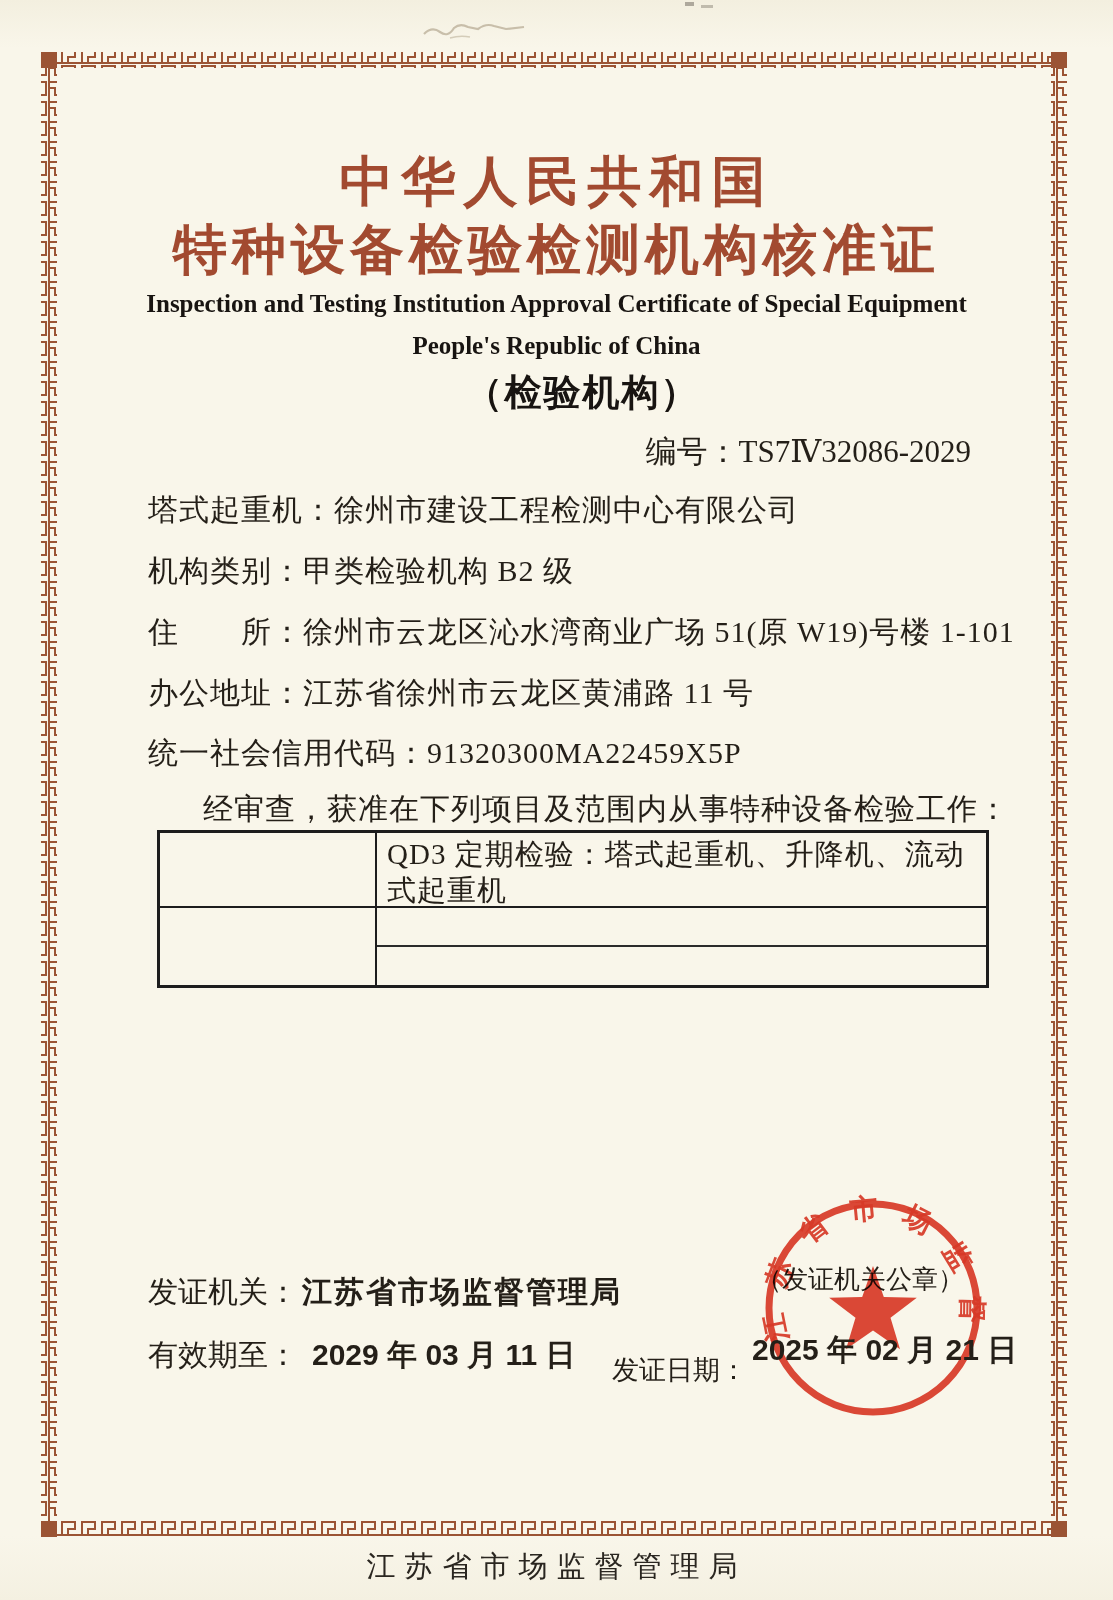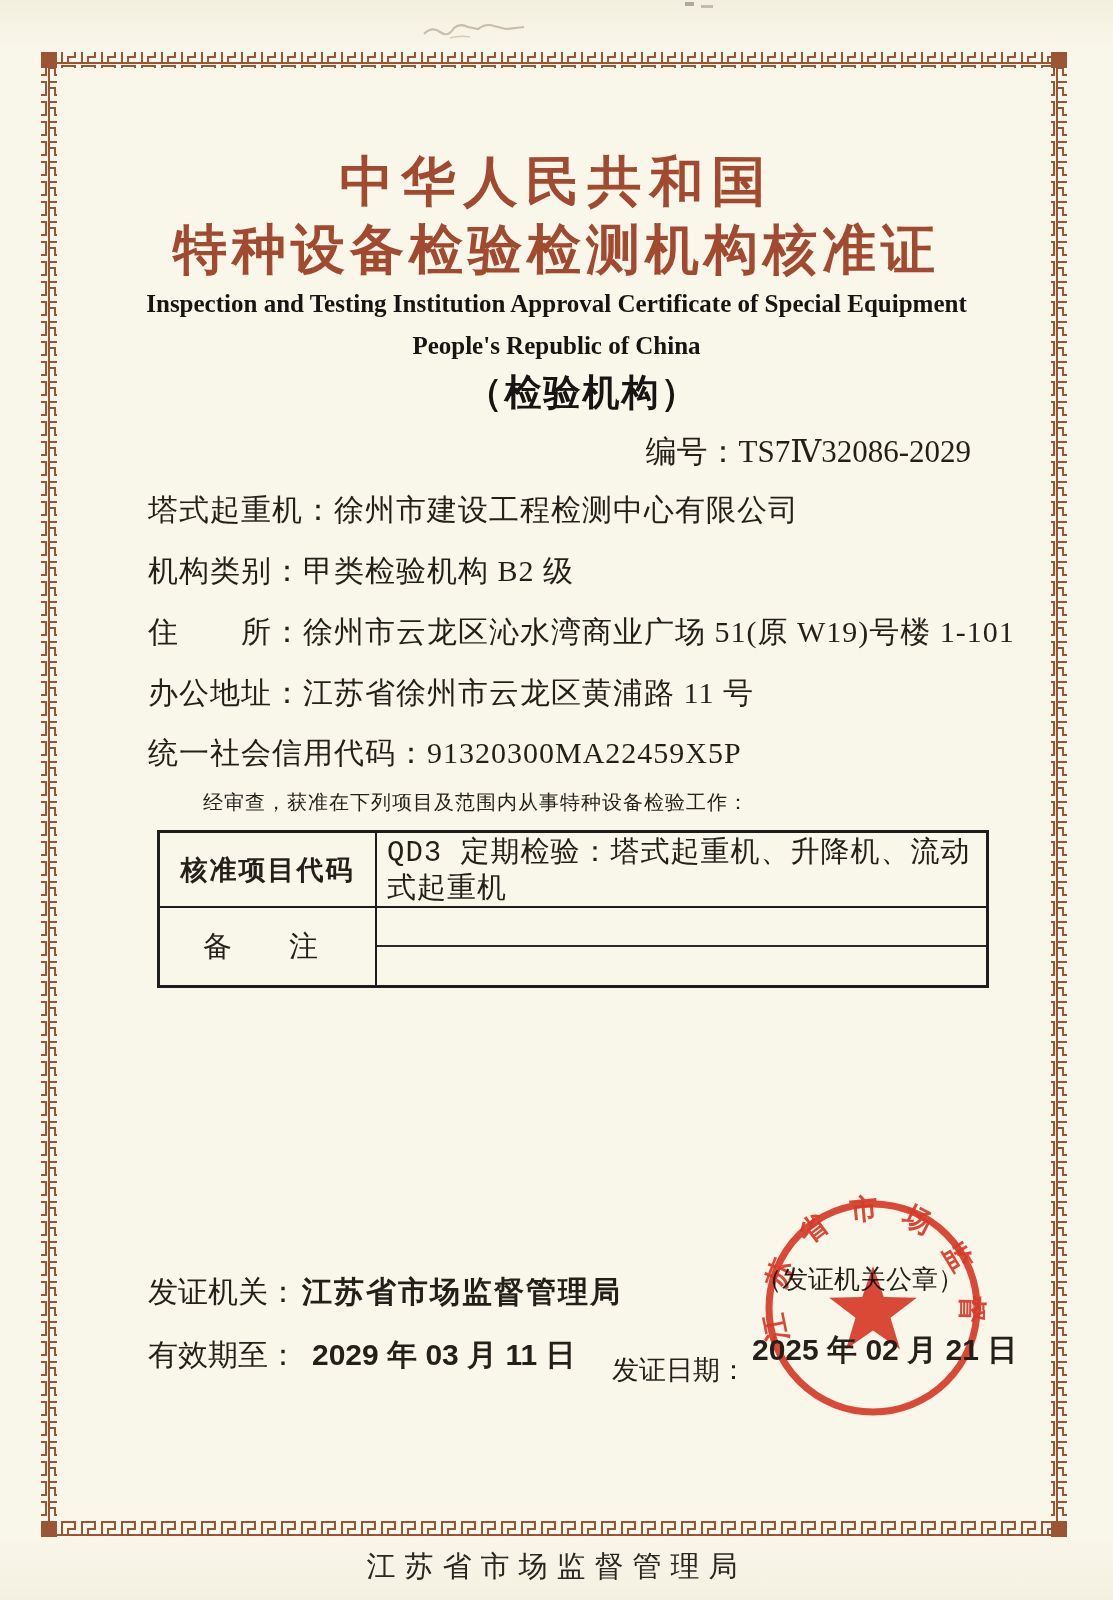--- a/index.html
+++ b/index.html
@@ -80,29 +80,27 @@
 <div class="abs fieldline" style="top:612px;">
   <span class="lbl">住　　所：</span><span class="val">徐州市云龙区沁水湾商业广场 51(原 W19)号楼 1-101</span>
 </div>
 <div class="abs fieldline" style="top:673px;">
   <span class="lbl">办公地址：</span><span class="val">江苏省徐州市云龙区黄浦路 11 号</span>
 </div>
 <div class="abs fieldline" style="top:733px;">
   <span class="lbl">统一社会信用代码：</span><span class="val">91320300MA22459X5P</span>
 </div>
 
-<div class="abs" style="left:203px;top:789px;font-size:20px;letter-spacing:1px;white-space:nowrap;">经审查，获准在下列项目及范围内从事特种设备检验工作：</div>
+<div class="abs" style="left:203px;top:789px;font-size:30px;letter-spacing:1px;white-space:nowrap;">经审查，获准在下列项目及范围内从事特种设备检验工作：</div>
 
 <div class="abs tbl">
   <div class="vdiv"></div>
   <div class="hdiv"></div>
   <div class="subdiv"></div>
-  <div class="hcell" style="top:0;height:73px;font-size:27px;font-weight:bold;letter-spacing:2px;">核准项目代码</div>
-  <div class="ccell" style="top:0;height:73px;font-size:29px;line-height:36px;letter-spacing:1px;font-family:Liberation Mono, monospace;">QD3 定期检验：塔式起重机、升降机、流动式起重机</div>
-  <div class="hcell" style="top:75px;height:77px;font-size:29px;letter-spacing:14px;">备　注</div>
+  <div class="ccell" style="top:0;height:73px;font-size:29px;line-height:36px;letter-spacing:1px;">QD3 定期检验：塔式起重机、升降机、流动式起重机</div>
   <div class="ccell" style="top:75px;height:37px;font-size:26px;"></div>
   <div class="ccell" style="top:114px;height:38px;font-size:26px;"></div>
 </div>
 
 <div class="abs footer-line" style="left:148px;top:1272px;">
   <span>发证机关：</span><span style="font-weight:bold;letter-spacing:2px;margin-left:4px;">江苏省市场监督管理局</span>
 </div>
 <div class="abs footer-line" style="left:148px;top:1335px;">
   <span>有效期至：</span><span class="bold-sans" style="margin-left:14px;">2029 年 03 月 11 日</span>
 </div>

